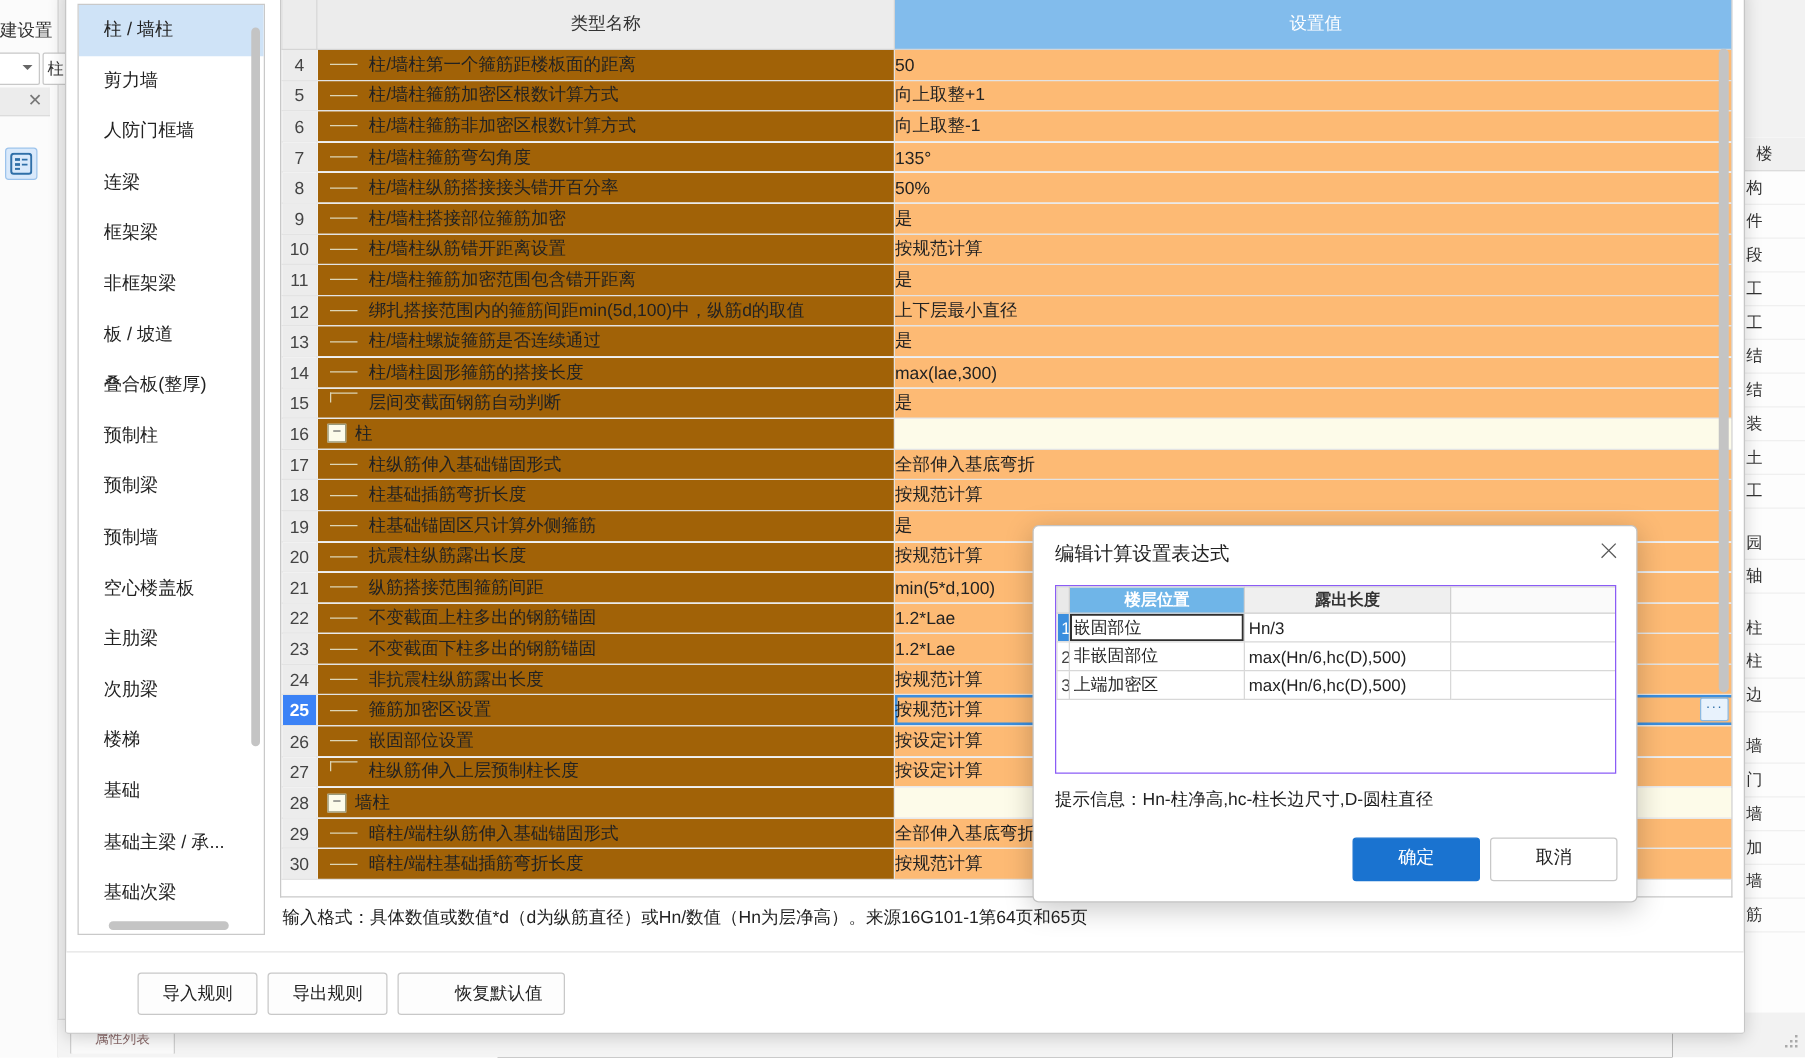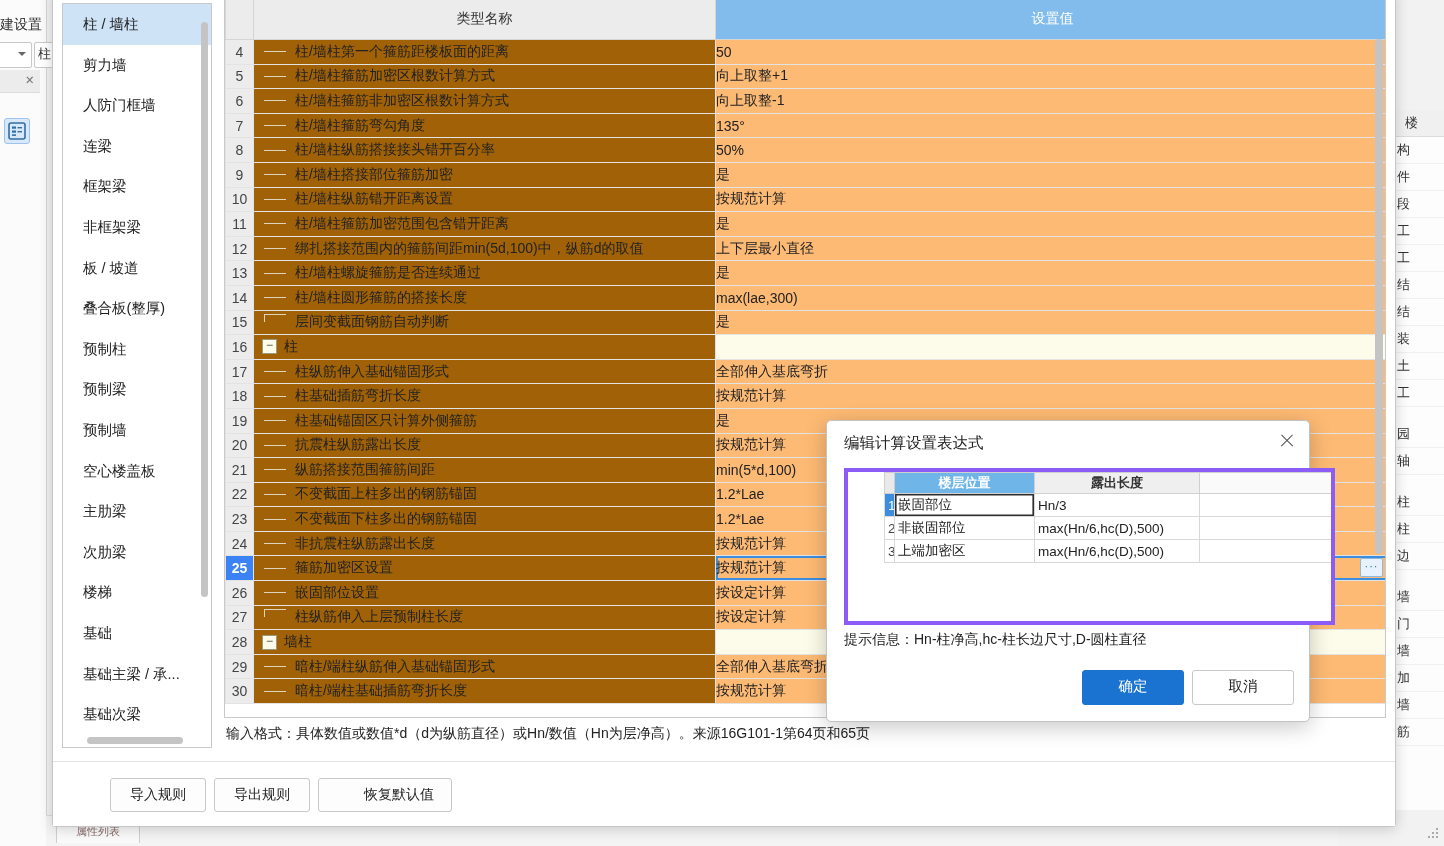--- a/index.html
+++ b/index.html
@@ -3,21 +3,21 @@
 <meta charset="utf-8">
 <style>
   html,body{margin:0;padding:0;}
   body{
     width:1444px;height:846px;overflow:hidden;position:relative;
     font-family:"Liberation Sans","DejaVu Sans",sans-serif;
     font-size:13.5px;color:#222;background:#ffffff;
   }
   
   #app-bg{position:absolute;inset:0;background:#f2f2f2;}
-  #bg-left-strip{position:absolute;left:0;top:0;width:46px;height:846px;background:#fbfbfb;border-right:1px solid #d6d6d6;font-family:Liberation Mono, monospace;}
+  #bg-left-strip{position:absolute;left:0;top:0;width:46px;height:846px;background:#fbfbfb;border-right:1px solid #d6d6d6;}
   #bg-left-title{position:absolute;left:0;top:16px;width:46px;font-size:14px;color:#333;white-space:nowrap;overflow:hidden;}
   #bg-combo{position:absolute;left:-4px;top:42px;width:34px;height:24px;border:1px solid #c8c8c8;background:#fff;border-radius:2px;}
   #bg-combo .caret{position:absolute;right:5px;top:9px;width:0;height:0;border-left:4px solid transparent;border-right:4px solid transparent;border-top:4px solid #666;}
   #bg-combo2{position:absolute;left:34px;top:42px;width:26px;height:24px;border:1px solid #c8c8c8;background:#fff;border-radius:2px;overflow:hidden;font-size:13px;padding-left:3px;line-height:24px;color:#333;}
   #bg-panel-close{position:absolute;left:0;top:70px;width:40px;height:22px;background:#ececec;border-bottom:1px solid #dcdcdc;}
   #bg-panel-close .x{position:absolute;right:6px;top:3px;font-size:14px;color:#777;line-height:14px;}
   #bg-tool-icon{position:absolute;left:4px;top:118px;width:24px;height:24px;border:1px solid #9cc3ec;background:#d9e9fb;border-radius:3px;}
   #bg-tool-icon svg{position:absolute;left:3px;top:3px;}
   #bg-right-panel{position:absolute;right:0;top:110px;width:49px;height:700px;background:#fdfdfd;border-left:1px solid #d8d8d8;overflow:hidden;}
   #bg-right-panel .rp-head{height:26px;line-height:26px;background:#f0f0f0;border-bottom:1px solid #dcdcdc;font-size:13px;padding-left:10px;color:#333;white-space:nowrap;}
@@ -85,21 +85,21 @@
   #dialog{
     position:absolute;left:826px;top:420px;width:482px;height:300px;
     background:#fff;border:1px solid #c3c3c3;border-radius:5px;
     box-shadow:0 5px 22px rgba(0,0,0,.22);
   }
   #dlg-title{position:absolute;left:17px;top:12px;font-size:15.5px;color:#222;}
   #dlg-close{position:absolute;right:11px;top:9px;width:22px;height:22px;cursor:default;}
   #dlg-close:before,#dlg-close:after{content:"";position:absolute;left:3px;top:10px;width:16px;height:1.3px;background:#555;}
   #dlg-close:before{transform:rotate(45deg);}
   #dlg-close:after{transform:rotate(-45deg);}
-  #dlg-table-box{position:absolute;left:17px;top:47px;width:447px;height:149px;border:4px solid #8b5cf6;background:#fff;overflow:hidden;padding-left:36px;}
+  #dlg-table-box{position:absolute;left:17px;top:47px;width:447px;height:149px;border:1px solid #8b5cf6;background:#fff;overflow:hidden;}
   table.dgrid{border-collapse:collapse;table-layout:fixed;width:447px;}
   table.dgrid col.dc-n{width:10px;}
   table.dgrid col.dc-a{width:140px;}
   table.dgrid col.dc-b{width:165px;}
   table.dgrid col.dc-c{width:132px;}
   table.dgrid th{height:20px;font-size:13px;font-weight:bold;border:1px solid #d0d0d0;padding:0;}
   .dh-n{background:#e9e9e9;}
   .dh-a{background:#6fb5e8;color:#fff;text-align:center;}
   .dh-b{background:#efefef;color:#333;text-align:center;}
   .dh-c{background:#fafafa;border-left:1px solid #d0d0d0;}

